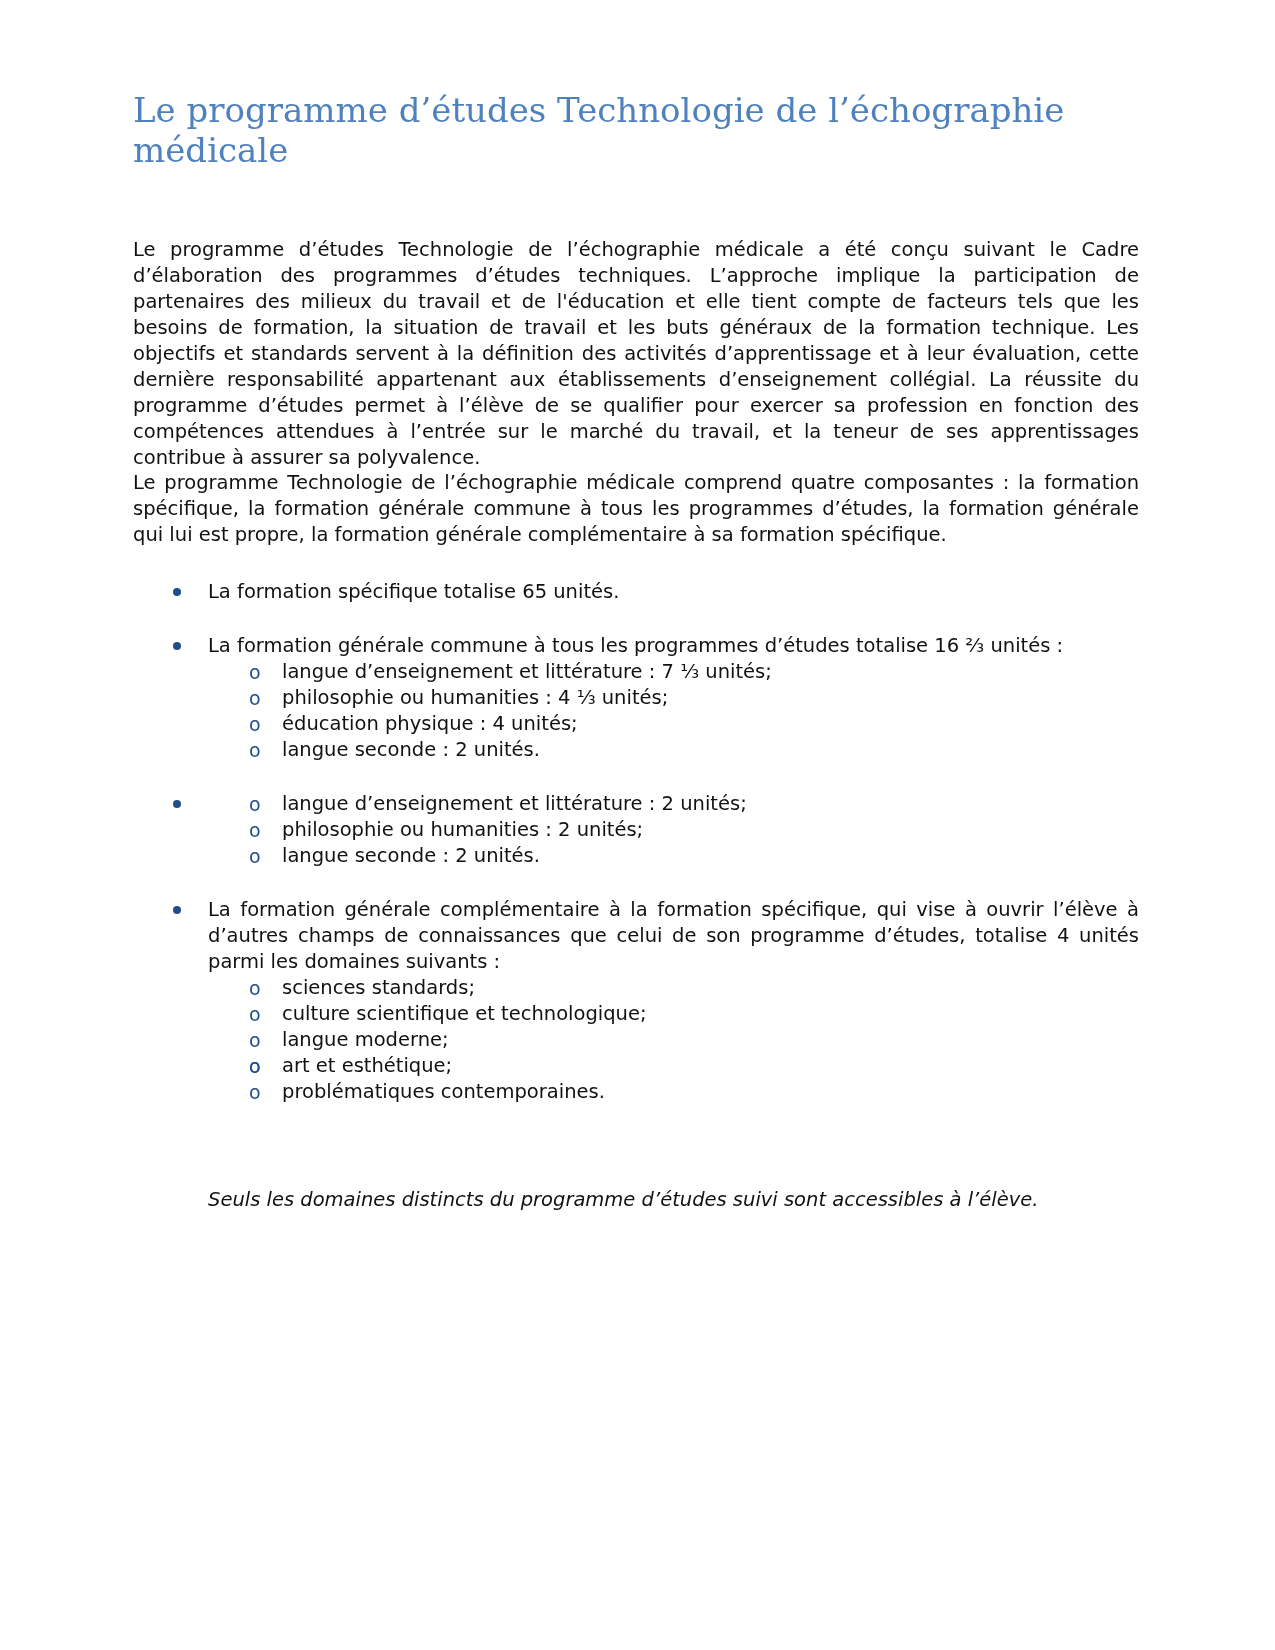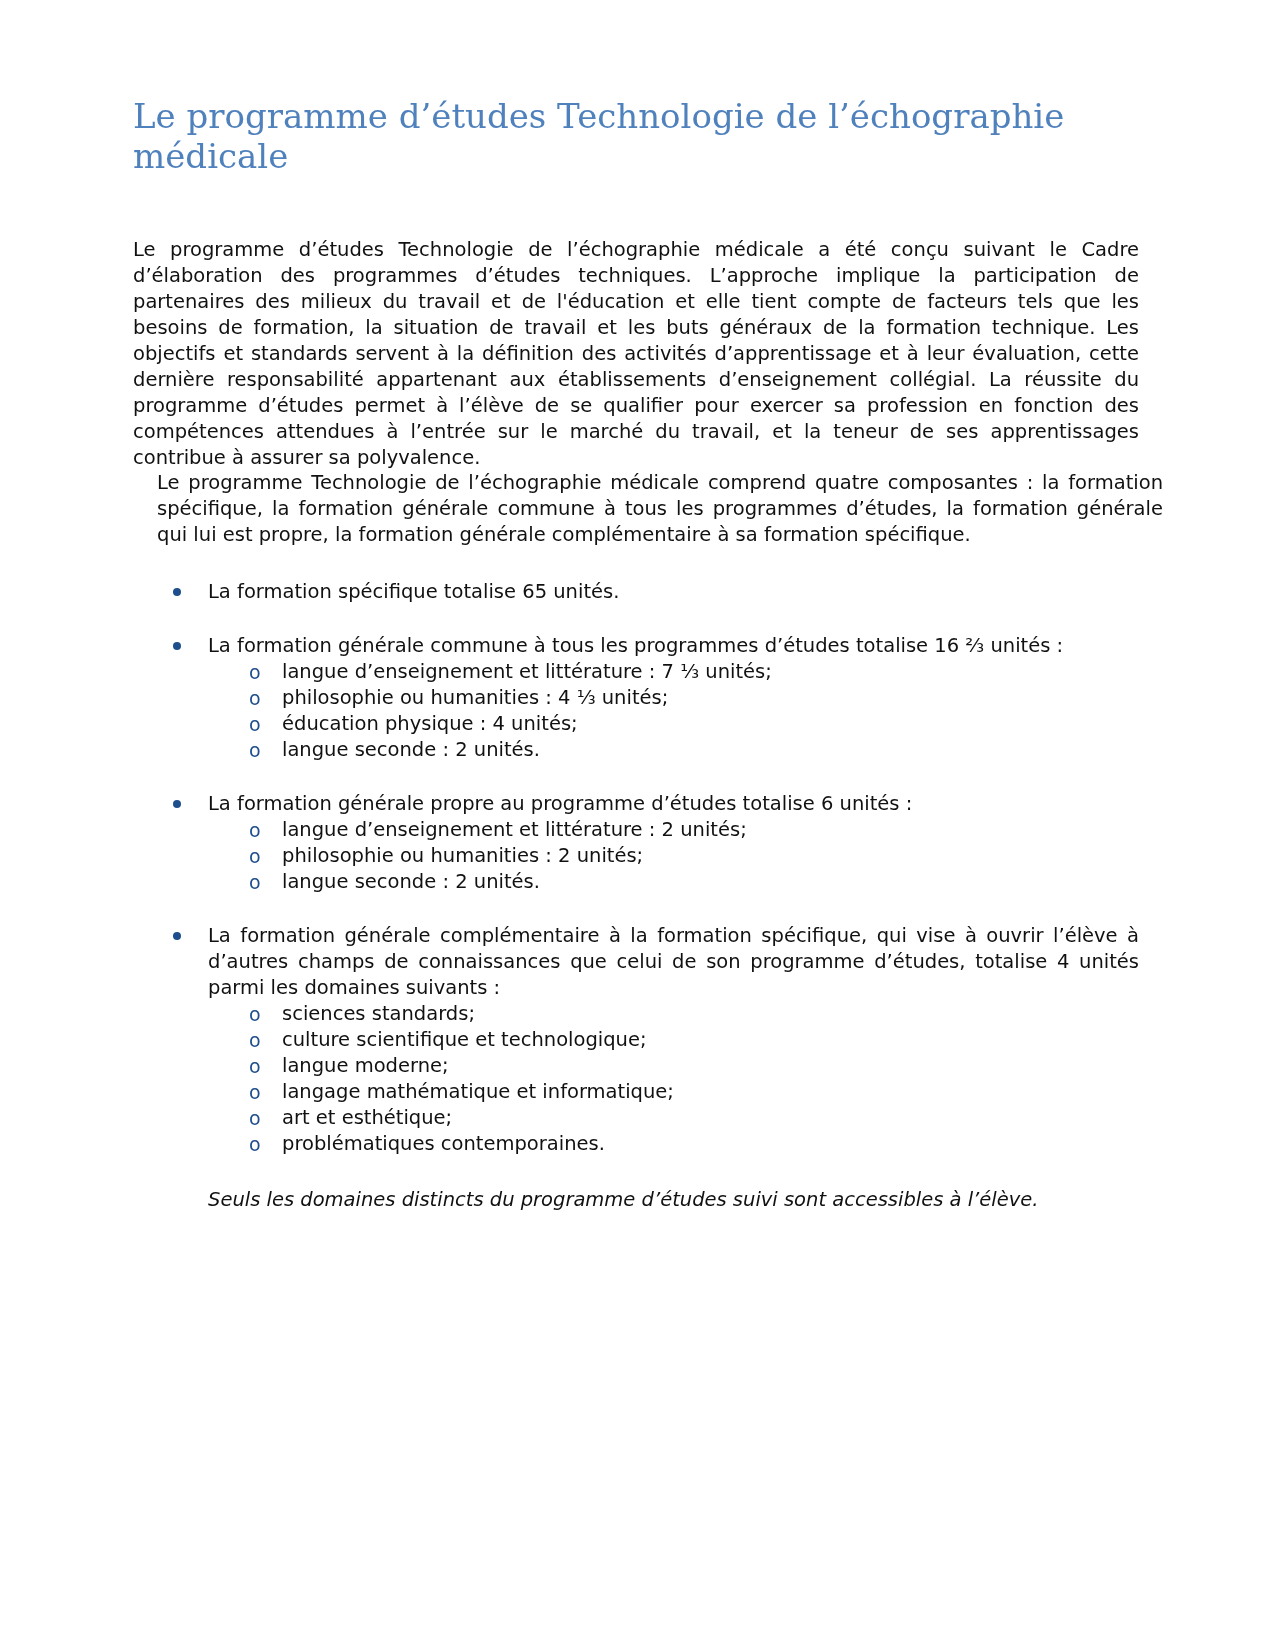--- a/index.html
+++ b/index.html
@@ -1,28 +1,28 @@
 <!DOCTYPE html>
 <html><head>
 <meta charset="utf-8">
 <style>
   html, body { margin: 0; padding: 0; background: #ffffff; }
   body { width: 1275px; height: 1650px; position: relative; overflow: hidden; }
   .page { position: absolute; left: 0; top: 0; width: 1275px; height: 1650px; background: #fff; }
   .title {
-    position: absolute; left: 133px; top: 96px; width: 1010px;
+    position: absolute; left: 133px; top: 90px; width: 1010px;
     font-family: "DejaVu Serif", serif; font-size: 34px; line-height: 40px;
     color: #4f81bd; font-weight: normal; margin: 0;
   }
   .body-text {
     font-family: "DejaVu Sans", sans-serif; font-size: 19.5px; line-height: 26px;
     color: #111; text-align: justify; margin: 0;
   }
   .para1 { position: absolute; left: 133px; top: 209px; width: 1006px; margin-top: 28px; }
-  .para2 { position: absolute; left: 133px; top: 470px; width: 1006px; margin-left: 24px; }
+  .para2 { position: absolute; left: 133px; top: 470px; width: 1006px; }
   .list { position: absolute; left: 133px; top: 579px; width: 1006px; margin: 0; padding: 0; list-style: none; }
   .item { position: relative; padding-left: 75px; margin: 0; }
   .item + .item { margin-top: 28px; }
   .item .bullet {
     position: absolute; left: 40px; top: 9px; width: 8px; height: 8px; border-radius: 50%;
     background: #1f4e8c;
   }
   .item-text { display: block; }
   .sub { list-style: none; margin: 0; padding: 0; }
   .sub-item { position: relative; padding-left: 74px; }
@@ -51,35 +51,34 @@
       <span class="item-text">La formation générale commune à tous les programmes d’études totalise 16 ⅔ unités :</span>
       <ul class="sub">
         <li class="sub-item"><span class="obullet">o</span><span>langue d’enseignement et littérature : 7 ⅓ unités;</span></li>
         <li class="sub-item"><span class="obullet">o</span><span>philosophie ou humanities : 4 ⅓ unités;</span></li>
         <li class="sub-item"><span class="obullet">o</span><span>éducation physique : 4 unités;</span></li>
         <li class="sub-item"><span class="obullet">o</span><span>langue seconde : 2 unités.</span></li>
       </ul>
     </li>
     <li class="item">
       <span class="bullet"></span>
-      <span class="item-text">La formation générale propre au programme d’études totalise 6 unités :</span>
       <ul class="sub">
         <li class="sub-item"><span class="obullet">o</span><span>langue d’enseignement et littérature : 2 unités;</span></li>
         <li class="sub-item"><span class="obullet">o</span><span>philosophie ou humanities : 2 unités;</span></li>
         <li class="sub-item"><span class="obullet">o</span><span>langue seconde : 2 unités.</span></li>
       </ul>
     </li>
     <li class="item">
       <span class="bullet"></span>
       <span class="item-text" style="text-align:justify">La formation générale complémentaire à la formation spécifique, qui vise à ouvrir l’élève à d’autres champs de connaissances que celui de son programme d’études, totalise 4 unités parmi les domaines  suivants :</span>
       <ul class="sub">
         <li class="sub-item"><span class="obullet">o</span><span>sciences standards;</span></li>
         <li class="sub-item"><span class="obullet">o</span><span>culture scientifique et technologique;</span></li>
         <li class="sub-item"><span class="obullet">o</span><span>langue moderne;</span></li>
-        <li class="sub-item"><span class="obullet">o</span><span>langage mathématique et informatique;</span></li>
+        <li class="sub-item"><span class="obullet">o</span></li>
         <li class="sub-item"><span class="obullet">o</span><span>art et esthétique;</span></li>
         <li class="sub-item"><span class="obullet">o</span><span>problématiques contemporaines.</span></li>
       </ul>
     </li>
   </ul>
 
   <p class="body-text closing">Seuls les domaines distincts du programme d’études suivi sont accessibles à l’élève.</p>
 </div>
 
 </body></html>

